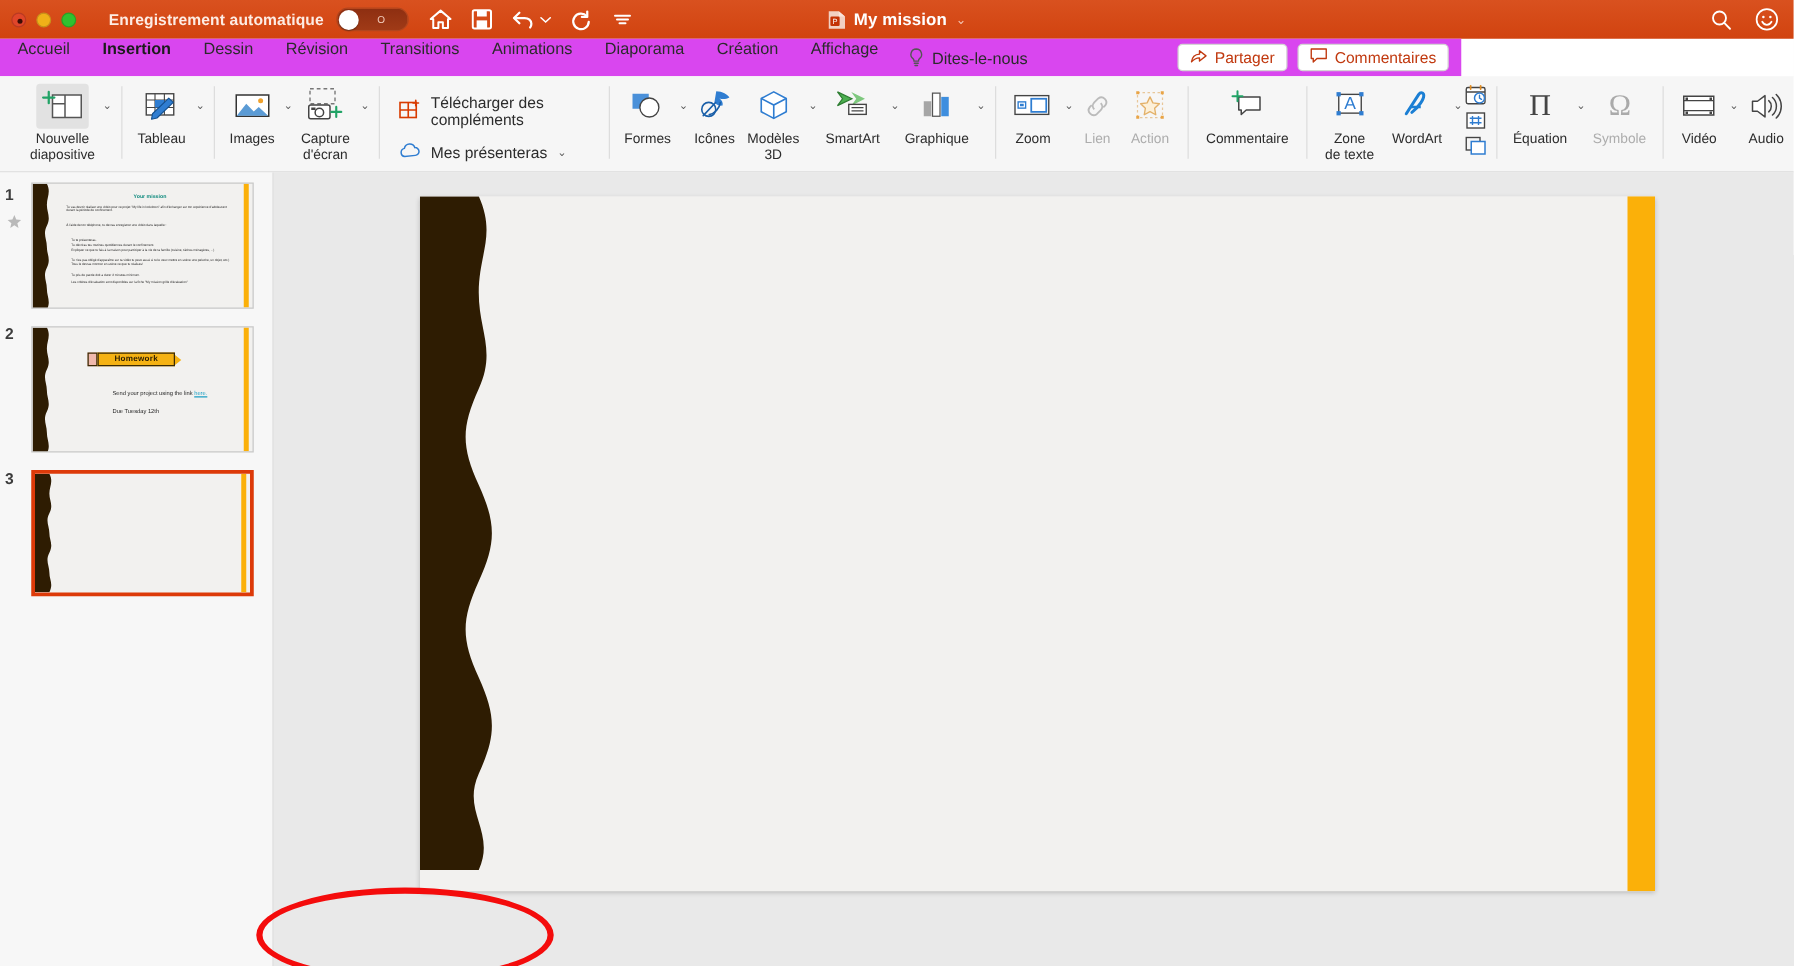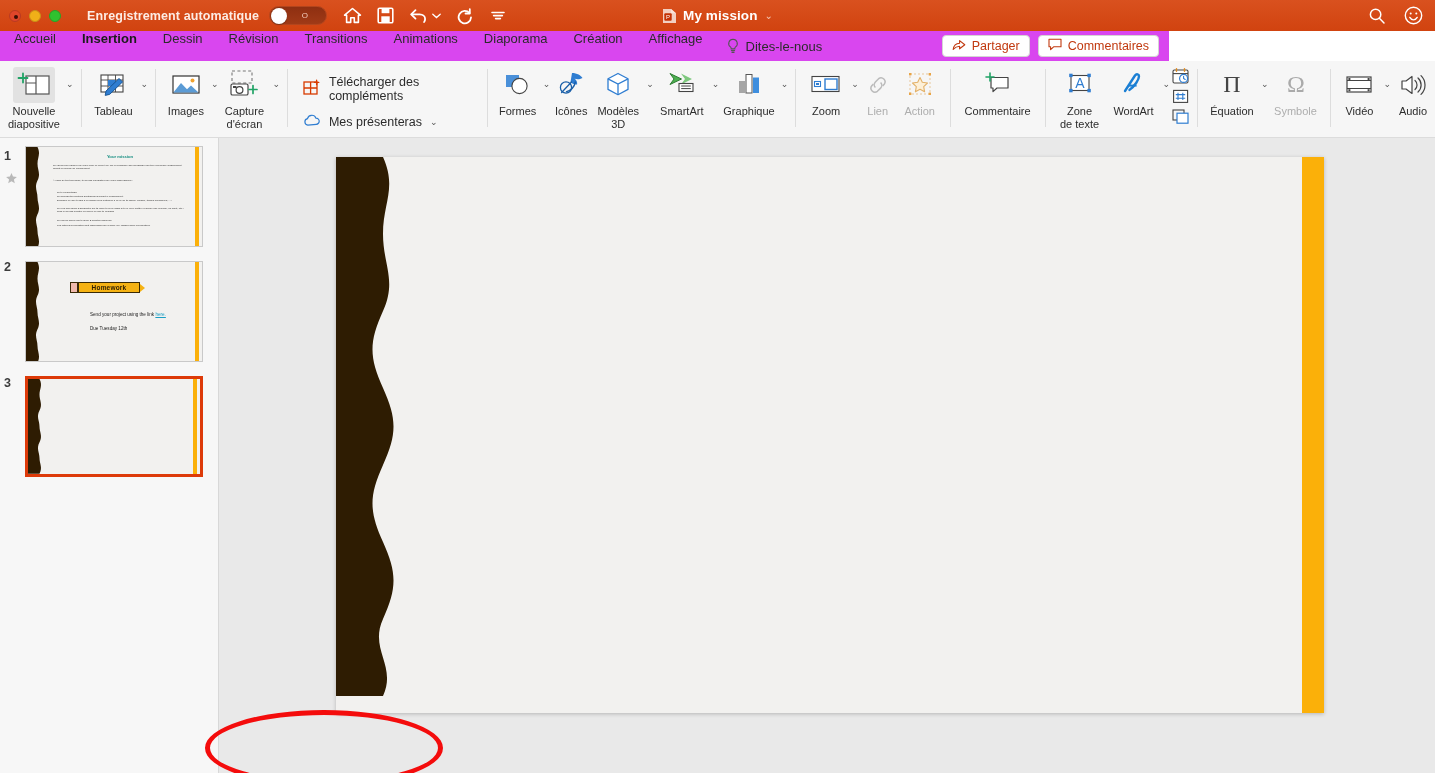--- a/index.html
+++ b/index.html
@@ -292,21 +292,21 @@
         </span>
         <span>Commentaires</span>
       </div>
     </div>
   </div>
 
   <div class="ribbon">
 
     <div class="rgroup">
       <div class="withchev">
-        <div class="ritem selected-bg" style="min-width:56px;margin-left:4px">
+        <div class="ritem selected-bg" style="min-width:56px;margin-left:20px">
           <span class="glyph">
             <svg width="34" height="30" viewBox="0 0 34 30">
                 <rect x="9" y="6" width="23" height="18" fill="#fff" stroke="#555" stroke-width="1.2"></rect>
                 <path d="M19 6v18M9 13h10" stroke="#555" stroke-width="1.2"></path>
                 <path d="M6 3.5v9M1.5 8h9" stroke="#21a366" stroke-width="1.8" stroke-linecap="round"></path>
               </svg>
           </span>
           <span class="lbl">Nouvelle
 diapositive</span>
         </div>

